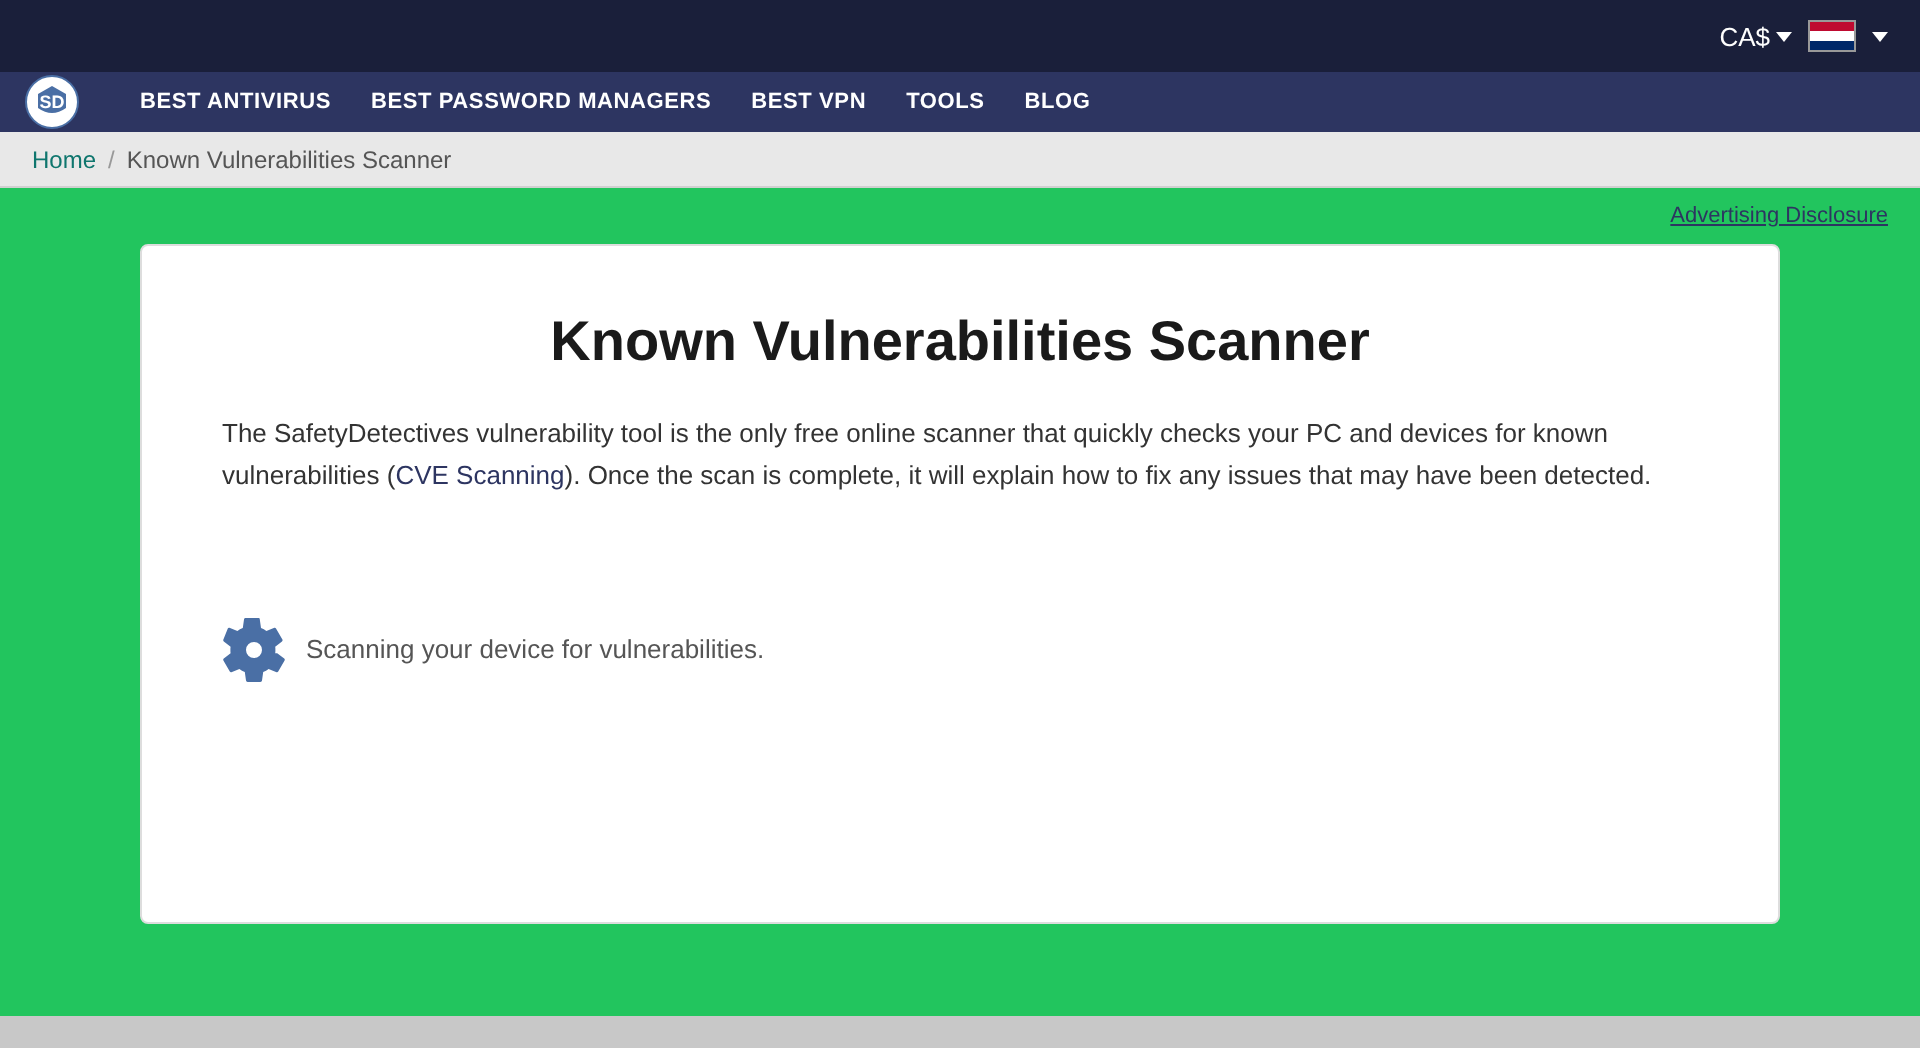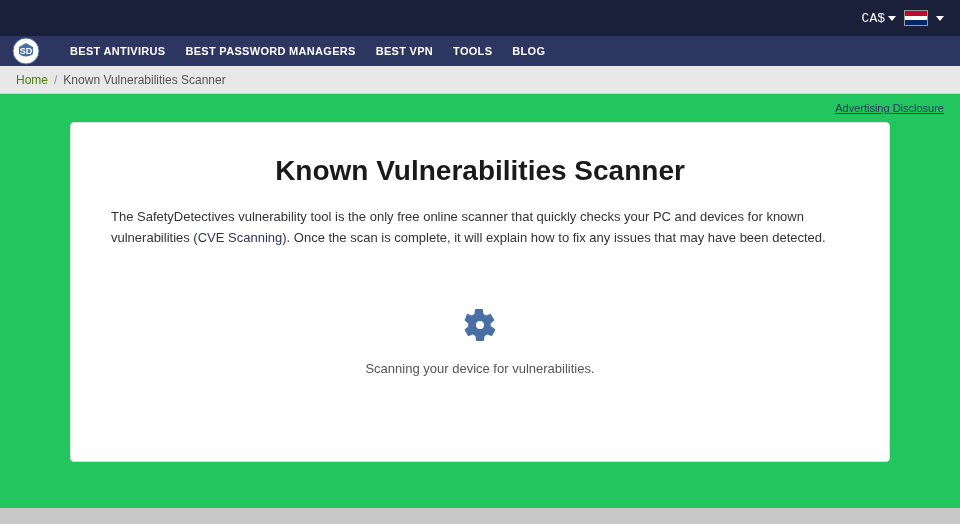--- a/index.html
+++ b/index.html
@@ -13,21 +13,20 @@
 
     
     .top-bar {
       background: #1a1f3a;
       height: 36px;
       display: flex;
       align-items: center;
       justify-content: flex-end;
       padding: 0 16px;
       gap: 8px;
-      font-family: Liberation Mono, monospace;
     }
     .currency-selector {
       color: #fff;
       font-size: 13px;
       display: flex;
       align-items: center;
       gap: 3px;
       cursor: pointer;
     }
     .chevron-down {
@@ -107,21 +106,21 @@
       align-items: center;
       padding: 0 16px;
       gap: 6px;
       border-bottom: 1px solid #d0d0d0;
     }
     .breadcrumb-item {
       color: #555;
       font-size: 12px;
     }
     .breadcrumb-item a {
-      color: #4d7c0f;
+      color: #0f766e;
       text-decoration: none;
     }
     .breadcrumb-separator {
       color: #999;
       font-size: 12px;
     }
 
     
     .main-content {
       background: #22c55e;
@@ -159,23 +158,23 @@
       color: #333;
       line-height: 1.6;
       margin-bottom: 60px;
     }
     .scanner-description a {
       color: #2d3561;
       text-decoration: none;
     }
     .scanning-area {
       display: flex;
-      flex-direction: column;
-      align-items: center;
-      gap: 20px;
+      flex-direction: row;
+      align-items: center;
+      gap: 10px;
       margin-top: 40px;
     }
     .gear-icon-svg {
       width: 32px;
       height: 32px;
       color: #4a6fa5;
     }
     .scanning-text {
       font-size: 13px;
       color: #555;

